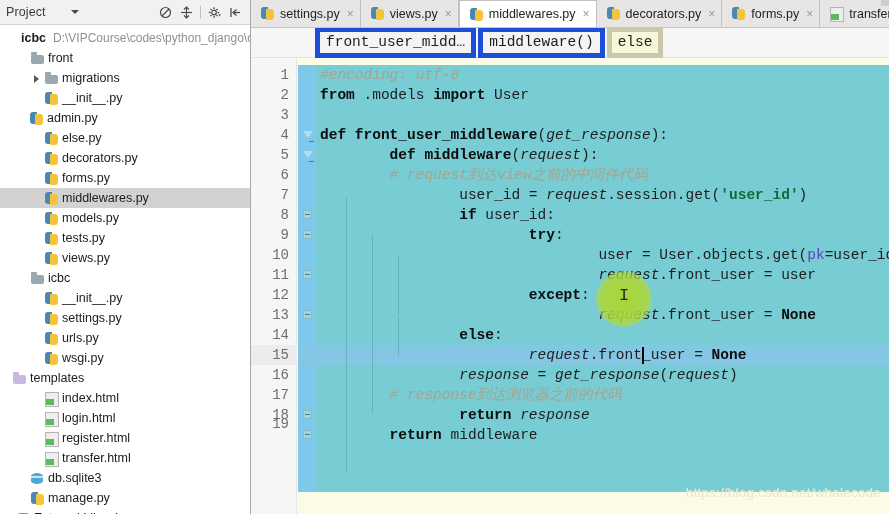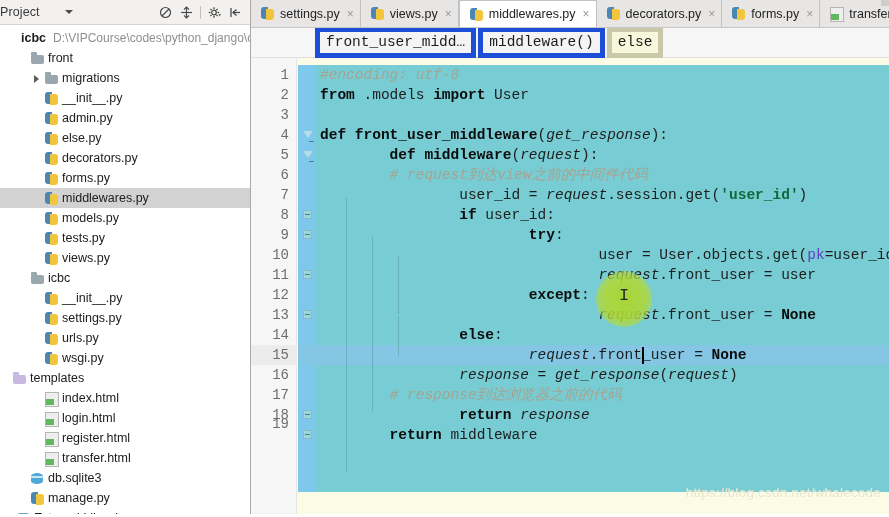--- a/index.html
+++ b/index.html
@@ -22,21 +22,21 @@
     overflow: hidden;
   }
   #project-header {
     position: relative;
     height: 25px;
     background: #f2f1f0;
     border-bottom: 1px solid #d4d2d0;
     display: flex; align-items: center;
   }
   #project-header .ph-title {
-    margin-left: 0;
+    margin-left: 6px;
     font-size: 12.5px;
     color: #3a3a3a;
     letter-spacing: .1px;
   }
   #project-header .ph-caret {
     margin-left: 25px;
     width: 0; height: 0;
     border-left: 4px solid transparent;
     border-right: 4px solid transparent;
     border-top: 4px solid #4a4a4a;
@@ -368,21 +368,21 @@
         <div class="row" style="padding-left: 32px;">
           <span class="twisty closed"></span>
           <span class="ic ic-folder"></span>
           <span class="lbl">migrations</span>
         </div>
         <div class="row" style="padding-left: 32px;">
           <span class="twisty"></span>
           <span class="ic ic-py"></span>
           <span class="lbl">__init__.py</span>
         </div>
-        <div class="row" style="padding-left: 32px;">
+        <div class="row" style="padding-left: 17px;">
           <span class="twisty"></span>
           <span class="ic ic-py"></span>
           <span class="lbl">admin.py</span>
         </div>
         <div class="row" style="padding-left: 32px;">
           <span class="twisty"></span>
           <span class="ic ic-py"></span>
           <span class="lbl">else.py</span>
         </div>
         <div class="row" style="padding-left: 32px;">

